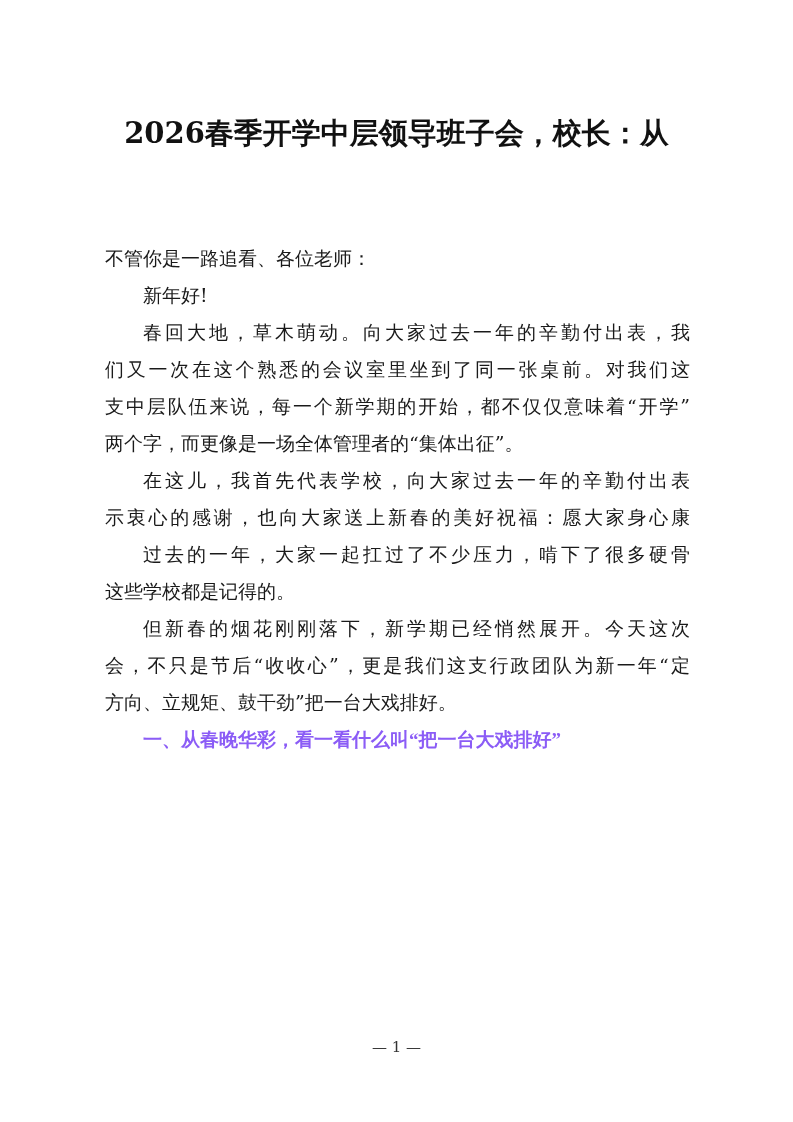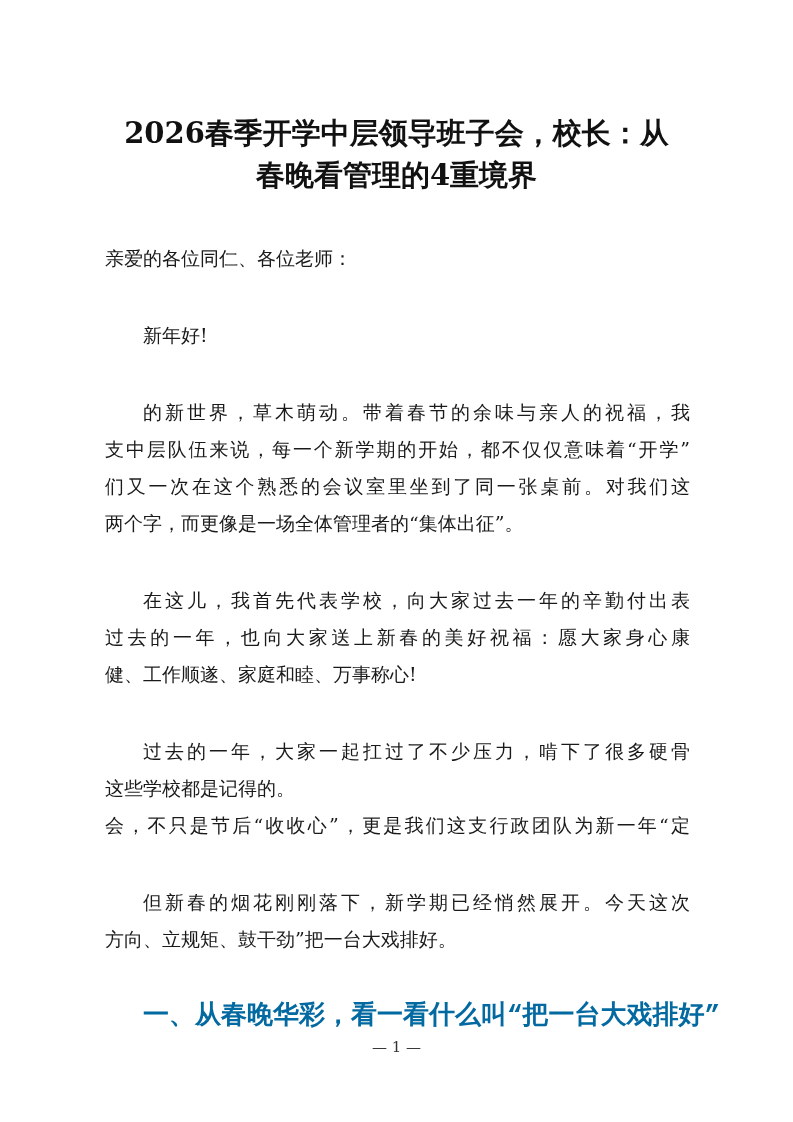--- a/index.html
+++ b/index.html
@@ -15,54 +15,52 @@
   .title .tl { display: block; white-space: nowrap; }
   .body {
     position: absolute; left: 105px; top: 240px; width: 585px;
     font-family: "DejaVu Serif", "Liberation Serif", serif;
     font-size: 19px; color: #1a1a1a;
   }
   .line {
     display: block; height: 37px; line-height: 37px; white-space: nowrap;
     text-align: justify; text-align-last: justify; letter-spacing: 0;
   }
-  .line.indent { padding-left: 38px; margin-top: 40px; }
+  .line.indent { padding-left: 38px; }
   .line.last { text-align-last: left; }
   .heading {
-    font-family: Liberation Mono, monospace;
-    font-weight: bold; font-size: 26px; color: #0369a1;
+    font-family: Liberation Serif, serif;
+    font-weight: bold; font-size: 19px; color: #8b5cf6;
   }
   .page-number {
     position: absolute; left: 0; width: 793px; top: 1038px; text-align: center;
     font-family: "DejaVu Serif", "Liberation Serif", serif; font-size: 15px; color: #333;
   }
 </style>
 </head>
 <body>
 
 <div class="page">
   <h1 class="title">
     <span class="tl">2026春季开学中层领导班子会，校长：从</span>
-    <span class="tl">春晚看管理的4重境界</span>
   </h1>
 
   <div class="body">
-    <span class="line last">亲爱的各位同仁、各位老师：</span>
+    <span class="line last">不管你是一路追看、各位老师：</span>
     <div id="para-lines">
         <span class="line indent last">新年好!</span>
-        <span class="line indent">的新世界，草木萌动。带着春节的余味与亲人的祝福，我</span>
+        <span class="line indent">春回大地，草木萌动。向大家过去一年的辛勤付出表，我</span>
+        <span class="line">们又一次在这个熟悉的会议室里坐到了同一张桌前。对我们这</span>
         <span class="line">支中层队伍来说，每一个新学期的开始，都不仅仅意味着“开学”</span>
-        <span class="line">们又一次在这个熟悉的会议室里坐到了同一张桌前。对我们这</span>
         <span class="line last">两个字，而更像是一场全体管理者的“集体出征”。</span>
         <span class="line indent">在这儿，我首先代表学校，向大家过去一年的辛勤付出表</span>
-        <span class="line">过去的一年，也向大家送上新春的美好祝福：愿大家身心康</span>
-        <span class="line last">健、工作顺遂、家庭和睦、万事称心!</span>
+        <span class="line">示衷心的感谢，也向大家送上新春的美好祝福：愿大家身心康</span>
         <span class="line indent">过去的一年，大家一起扛过了不少压力，啃下了很多硬骨</span>
         <span class="line last">这些学校都是记得的。</span>
+        <span class="line indent">但新春的烟花刚刚落下，新学期已经悄然展开。今天这次</span>
         <span class="line">会，不只是节后“收收心”，更是我们这支行政团队为新一年“定</span>
-        <span class="line indent">但新春的烟花刚刚落下，新学期已经悄然展开。今天这次</span>
         <span class="line last">方向、立规矩、鼓干劲”把一台大戏排好。</span>
       </div>
     <span class="line indent last heading">一、从春晚华彩，看一看什么叫“把一台大戏排好”</span>
   </div>
 
   <div class="page-number">— 1 —</div>
 </div>
 
 </body></html>

